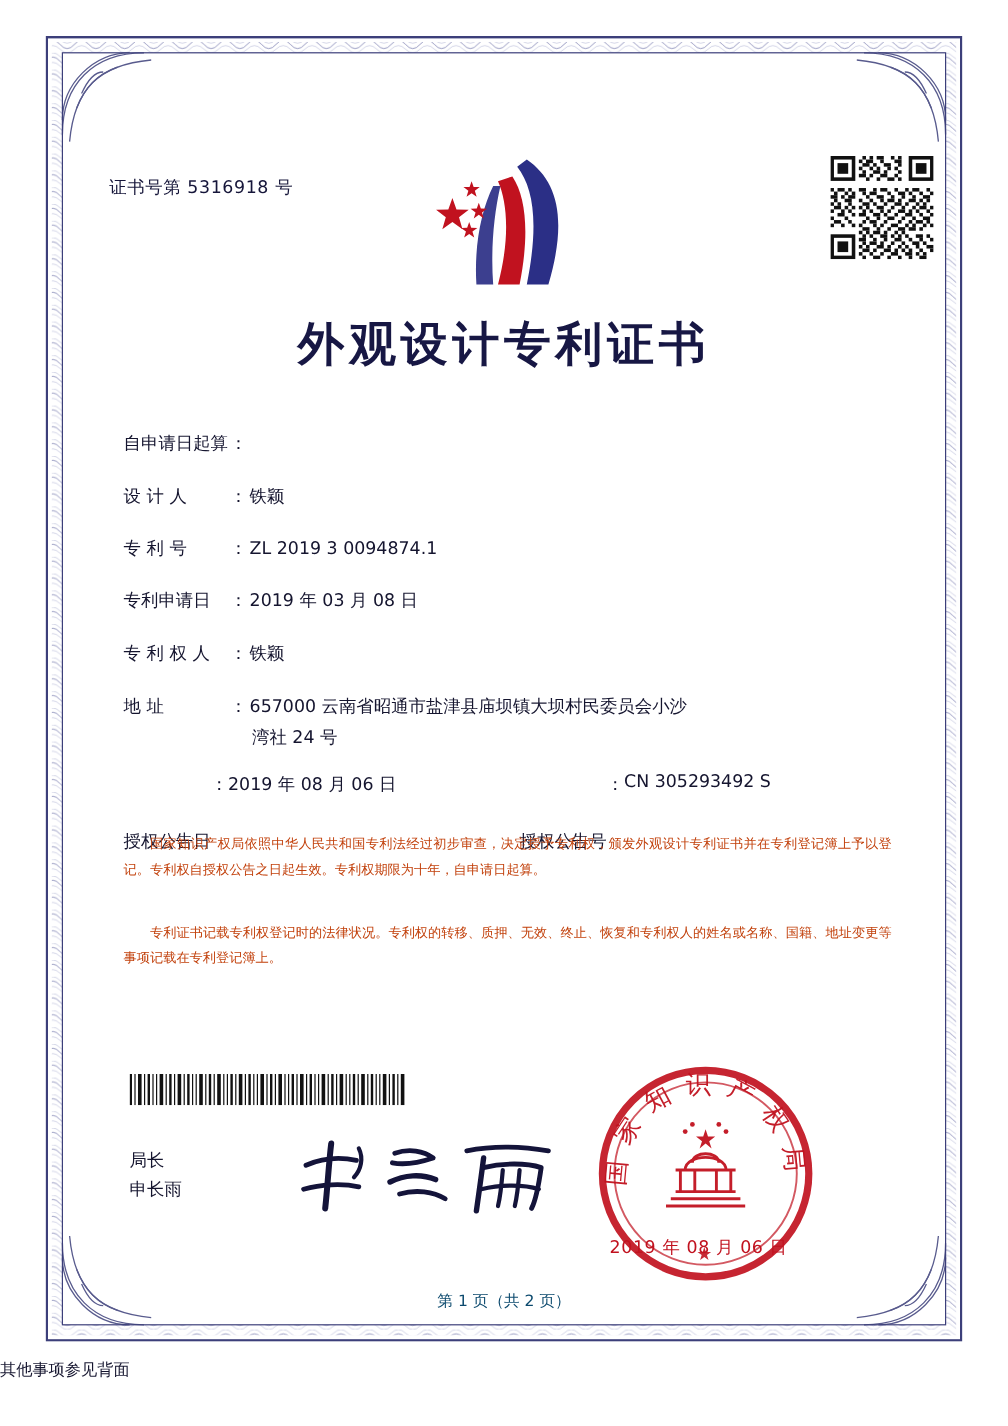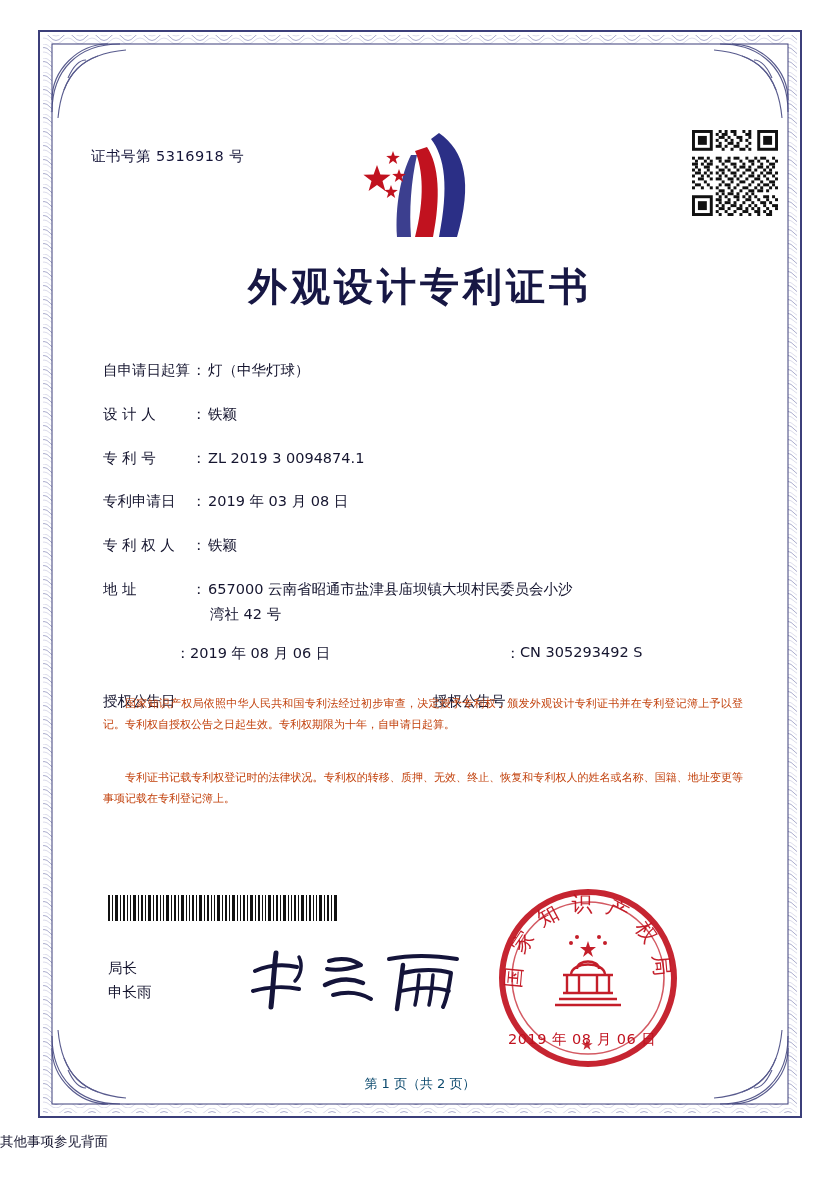--- a/index.html
+++ b/index.html
@@ -483,21 +483,20 @@
 
     <div class="title">外观设计专利证书</div>
 
     <div class="fields">
 
       <div class="field-row">
         <div class="field-label">
             <span>自申请日起算</span>
             <span class="field-colon">：</span>
           </div>
-        <div class="field-value">灯（中华灯球）</div>
       </div>
 
       <div class="field-row">
         <div class="field-label">
             <span>设 计 人</span>
             <span class="field-colon">：</span>
           </div>
         <div class="field-value">铁颖</div>
       </div>
 
@@ -526,21 +525,21 @@
       </div>
 
       <div class="field-row" style="margin-bottom:4px;margin-top:10px;">
         <div class="field-label">
             <span>地 址</span>
             <span class="field-colon">：</span>
           </div>
         <div class="field-value">657000  云南省昭通市盐津县庙坝镇大坝村民委员会小沙</div>
       </div>
 
-      <div class="addr-cont" style="margin-top:0; margin-bottom:20px;">湾社 42 号</div>
+      <div class="addr-cont" style="margin-top:0; margin-bottom:20px;">湾社 24 号</div>
 
       <div class="row-inline">
         <div class="inline-left">
           <span class="inline-label">授权公告日</span>
           <span>：</span>
           <span>2019 年 08 月 06 日</span>
         </div>
         <div class="inline-right">
           <span class="inline-label">授权公告号</span>
           <span>：</span>

